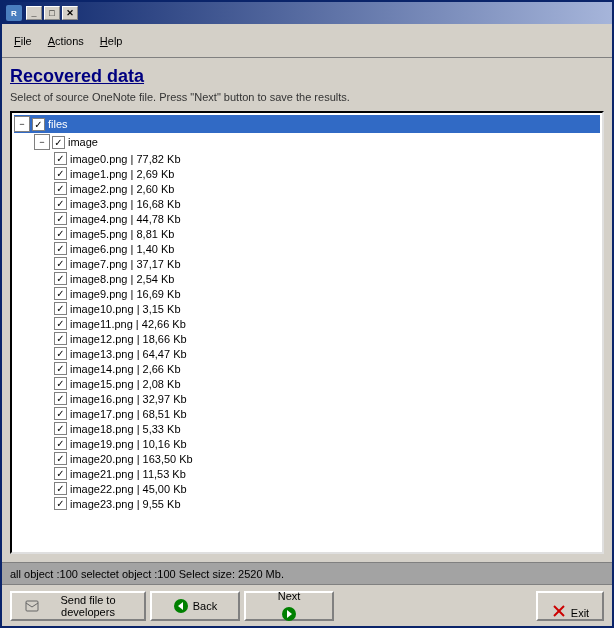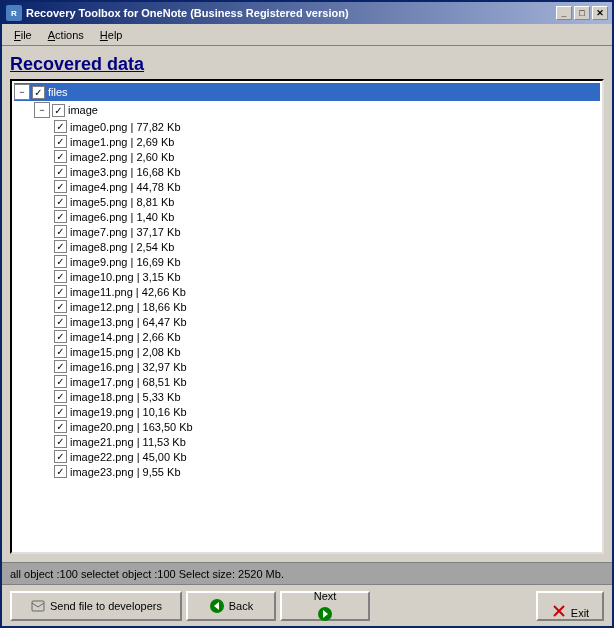--- a/index.html
+++ b/index.html
@@ -72,21 +72,21 @@
       font-size: 9px;
       color: #000;
       font-weight: bold;
     }
 
     .title-btn.close { background: #d4d0c8; }
 
     
     .menu-bar {
       background: #d4d0c8;
-      height: 22px;
+      height: 34px;
       display: flex;
       align-items: center;
       padding: 8px 4px;
       border-bottom: 1px solid #808080;
       flex-shrink: 0;
     }
 
     .menu-item {
       padding: 2px 8px;
       cursor: pointer;
@@ -240,21 +240,21 @@
       display: flex;
       align-items: center;
       justify-content: center;
       padding: 0 12px;
       font-size: 11px;
       font-family: 'Tahoma', 'Arial', sans-serif;
       gap: 4px;
     }
 
     .btn-send {
-      width: 172px;
+      width: 136px;
     }
 
     .btn-back {
       width: 90px;
     }
 
     .btn-next {
       width: 90px;
       flex-direction: column;
     }
@@ -282,21 +282,20 @@
 
 <div class="window">
 
   <div class="title-bar">
     <div class="title-bar-icon">
       <svg width="14" height="14" viewBox="0 0 14 14">
         <rect x="1" y="1" width="12" height="12" fill="#4a7ebf" rx="1"></rect>
         <text x="7" y="10" text-anchor="middle" fill="white" font-size="8" font-weight="bold">R</text>
       </svg>
     </div>
-    <div class="title-bar-text">Recovery Toolbox for OneNote (Business Registered version)</div>
     <div class="title-bar-buttons">
       <div class="title-btn">_</div>
       <div class="title-btn">□</div>
       <div class="title-btn close">✕</div>
     </div>
   </div>
 
   <div class="menu-bar">
     <div class="menu-item">
       <span><span class="underline">F</span>ile</span>
@@ -304,20 +303,21 @@
     <div class="menu-item">
       <span><span class="underline">A</span>ctions</span>
     </div>
     <div class="menu-item">
       <span><span class="underline">H</span>elp</span>
     </div>
   </div>
 
   <div class="content">
     <div class="page-title">Recovered data</div>
+    <div class="page-subtitle">Select of source OneNote file. Press "Next" button to save the results.</div>
 
     <div class="tree-container">
       <div class="tree-scroll">
 
         <div class="tree-node selected">
           <div class="tree-expander">−</div>
           <div class="tree-checkbox">✓</div>
           <span class="tree-label">files</span>
         </div>
 

